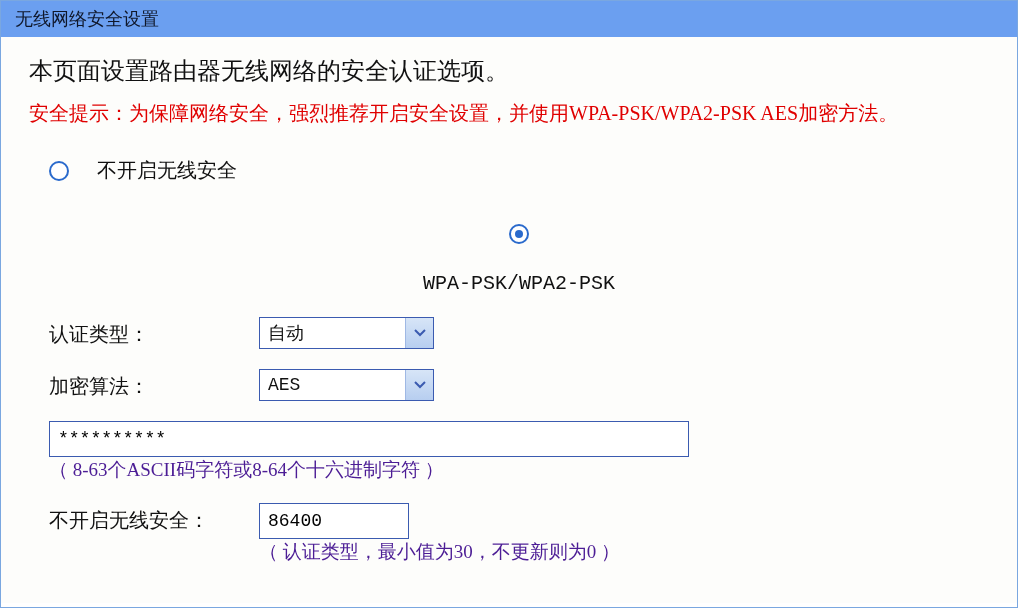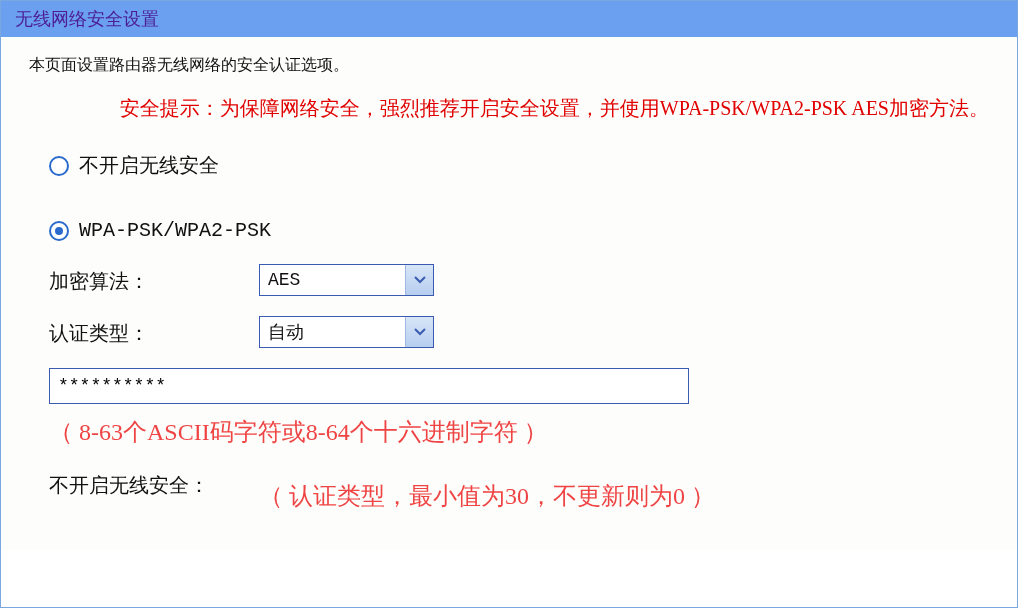--- a/index.html
+++ b/index.html
@@ -15,53 +15,53 @@
       height: 608px;
       overflow: hidden;
     }
     .panel {
       border: 1px solid #7aa7e0;
       width: 1018px;
       height: 608px;
     }
     .header {
       background: #6b9ff0;
-      color: #4c1d95;
+      color: #0f172a;
       padding: 6px 14px;
       font-size: 18px;
       font-weight: normal;
     }
     .content {
       padding: 18px 28px;
       background: #fdfdfb;
     }
     .intro-line {
       color: #111;
-      margin-bottom: 16px;
-      font-size: 16px;
+      margin-bottom: 10px;
+      font-size: 24px;
     }
     .warning-line {
       color: #e00000;
       margin-bottom: 28px;
       font-size: 20px;
       line-height: 1.6;
       word-break: break-all;
-      text-align: right;
     }
     .radio-row {
       margin-left: 20px;
       margin-bottom: 40px;
       display: flex;
       align-items: center;
-      gap: 10px;
+      gap: 28px;
       font-size: 20px;
       color: #111;
     }
     .radio-row.section {
       margin-bottom: 22px;
+      flex-direction: column;
     }
     .radio {
       width: 20px;
       height: 20px;
       border: 2px solid #2a6acc;
       border-radius: 50%;
       display: inline-flex;
       align-items: center;
       justify-content: center;
       background: #fff;
@@ -126,23 +126,23 @@
       font-family: inherit;
       background: #fff;
     }
     .text-input.wide {
       width: 640px;
     }
     .text-input.narrow {
       width: 150px;
     }
     .hint {
-      color: #ef4444;
-      font-size: 24px;
-      margin-top: 12px;
+      color: #4c1d95;
+      font-size: 19px;
+      margin-top: 0;
     }
     .mono {
       font-family: "Courier New", monospace;
     }
   </style>
 </head>
 <body>
 
 <div class="panel">
   <div class="header">
@@ -156,58 +156,59 @@
     <div class="warning-line">安全提示：为保障网络安全，强烈推荐开启安全设置，并使用WPA-PSK/WPA2-PSK AES加密方法。</div>
 
     <div class="radio-row">
       <span class="radio"></span>
       <span>不开启无线安全</span>
     </div>
 
     <div class="radio-row section">
       <span class="radio checked"></span>
       <span class="mono">WPA-PSK/WPA2-PSK</span>
+    </div>
+
+    <div class="form-row">
+      <div class="form-label">认证类型：</div>
+      <div class="form-control-col">
+        <div class="select">
+          <span class="select-value">自动</span>
+          <span class="select-arrow">
+            <svg viewBox="0 0 12 8">
+                <path d="M1 1 L6 6 L11 1" fill="none" stroke="#3b5bb0" stroke-width="2"></path>
+              </svg>
+          </span>
+        </div>
+      </div>
     </div>
 
     <div class="form-row">
       <div class="form-label">加密算法：</div>
       <div class="form-control-col">
         <div class="select">
           <span class="select-value mono">AES</span>
           <span class="select-arrow">
             <svg viewBox="0 0 12 8">
                 <path d="M1 1 L6 6 L11 1" fill="none" stroke="#3b5bb0" stroke-width="2"></path>
               </svg>
           </span>
         </div>
       </div>
     </div>
 
     <div class="form-row">
-      <div class="form-label">认证类型：</div>
-      <div class="form-control-col">
-        <div class="select">
-          <span class="select-value">自动</span>
-          <span class="select-arrow">
-            <svg viewBox="0 0 12 8">
-                <path d="M1 1 L6 6 L11 1" fill="none" stroke="#3b5bb0" stroke-width="2"></path>
-              </svg>
-          </span>
-        </div>
-      </div>
-    </div>
-
-    <div class="form-row">
       <div class="form-control-col">
         <input type="text" class="text-input wide mono" value="**********" style="">
         <div class="hint">（ 8-63个ASCII码字符或8-64个十六进制字符 ）</div>
       </div>
     </div>
 
     <div class="form-row">
       <div class="form-label">不开启无线安全：</div>
       <div class="form-control-col">
+        <input type="text" class="text-input narrow mono" value="86400" style="">
         <div class="hint">（ 认证类型，最小值为30，不更新则为0 ）</div>
       </div>
     </div>
 
   </div>
 </div>
 
 </body></html>

